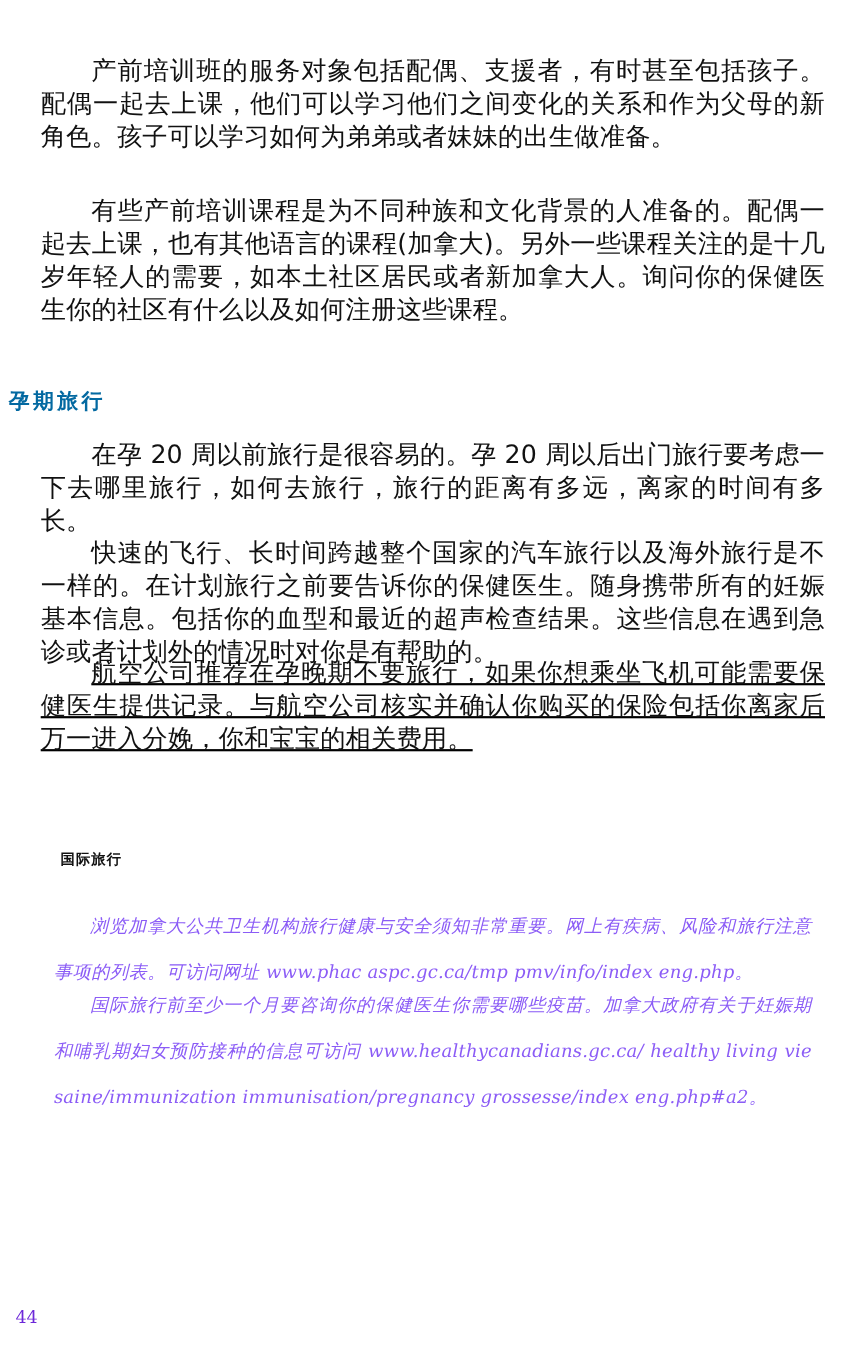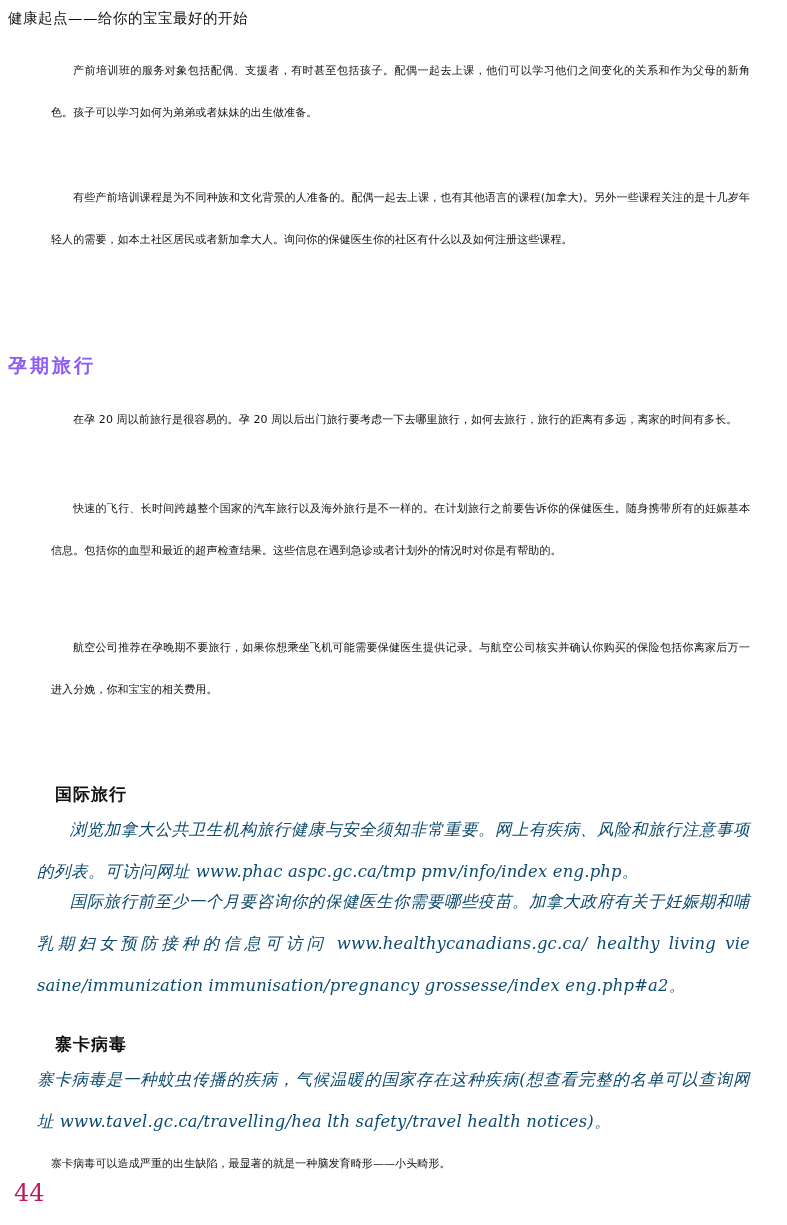--- a/index.html
+++ b/index.html
@@ -35,24 +35,24 @@
   
   .content {
     position: absolute;
     left: 37px;
     top: 50px;
     width: 713px;
   }
 
   
   p.body {
-    margin: 0 0 0 14px;
+    margin: 0 0 0 0;
     font-family: "DejaVu Sans", sans-serif;
-    font-size: 11px;
-    line-height: 42px;
+    font-size: 23px;
+    line-height: 30px;
     color: #111111;
     text-align: justify;
     text-justify: inter-ideograph;
     text-indent: 2em;
     letter-spacing: 0.1px;
   }
 
   
   h2.section-heading {
     margin: 0;
@@ -61,36 +61,36 @@
     font-family: "DejaVu Sans", sans-serif;
     font-size: 19px;
     font-weight: bold;
     letter-spacing: 3px;
     line-height: 26px;
     white-space: nowrap;
   }
 
   
   h3.sub-heading {
-    margin: 16px;
+    margin: 4px;
     font-family: "DejaVu Sans", sans-serif;
-    font-size: 17px;
+    font-size: 13px;
     font-weight: bold;
     color: #111111;
     line-height: 26px;
     letter-spacing: 1px;
   }
 
   
   p.kai {
-    margin: 0;
+    margin: 12px;
     font-family: "DejaVu Serif", serif;
     font-size: 16.4px;
     line-height: 42px;
-    color: #0c4a6e;
+    color: #8b5cf6;
     text-align: justify;
     text-justify: inter-ideograph;
     text-indent: 2em;
     letter-spacing: 0.6px;
     font-style: italic;
   }
   p.kai.noindent { text-indent: 0; }
 
   
   .url {
@@ -101,84 +101,70 @@
 
   
   .blk { position: absolute; left: 0; width: 713px; }
 
   
   .folio {
     position: absolute;
     left: 14px;
     bottom: 18px;
     font-family: "DejaVu Serif", serif;
-    font-size: 24px;
-    color: #be185d;
+    font-size: 16px;
+    color: #6d28d9;
   }
 </style>
 </head>
 <body>
 
 <div id="page">
 
-  <div class="running-header">健康起点——给你的宝宝最好的开始</div>
 
   <div class="content">
 
     <div class="blk" style="top:0px;">
       <p class="body">产前培训班的服务对象包括配偶、支援者，有时甚至包括孩子。配偶一起去上课，他们可以学习他们之间变化的关系和作为父母的新角色。孩子可以学习如何为弟弟或者妹妹的出生做准备。</p>
     </div>
 
     <div class="blk" style="top:127px;">
       <p class="body">有些产前培训课程是为不同种族和文化背景的人准备的。配偶一起去上课，也有其他语言的课程(加拿大)。另外一些课程关注的是十几岁年轻人的需要，如本土社区居民或者新加拿大人。询问你的保健医生你的社区有什么以及如何注册这些课程。</p>
     </div>
 
   </div>
 
-  <h2 class="section-heading" style="top:352px; color:#8b5cf6;">孕期旅行</h2>
+  <h2 class="section-heading" style="top:352px; color:#0369a1;">孕期旅行</h2>
 
   <div class="content" style="top:399px;">
 
     <div class="blk" style="top:0px;">
       <p class="body">在孕 20 周以前旅行是很容易的。孕 20 周以后出门旅行要考虑一下去哪里旅行，如何去旅行，旅行的距离有多远，离家的时间有多长。</p>
     </div>
 
     <div class="blk" style="top:89px;">
       <p class="body">快速的飞行、长时间跨越整个国家的汽车旅行以及海外旅行是不一样的。在计划旅行之前要告诉你的保健医生。随身携带所有的妊娠基本信息。包括你的血型和最近的超声检查结果。这些信息在遇到急诊或者计划外的情况时对你是有帮助的。</p>
     </div>
 
-    <div class="blk" style="top:228px;">
+    <div class="blk" style="top:198px;text-decoration:underline;">
       <p class="body">航空公司推荐在孕晚期不要旅行，如果你想乘坐飞机可能需要保健医生提供记录。与航空公司核实并确认你购买的保险包括你离家后万一进入分娩，你和宝宝的相关费用。</p>
     </div>
 
   </div>
 
   <div class="content" style="top:765px;">
 
     <h3 class="sub-heading" style="margin-left:18px;">国际旅行</h3>
 
     <div class="blk" style="top:44px;">
       <p class="kai"><span>浏览加拿大公共卫生机构旅行健康与安全须知非常重要。网上有疾病、风险和旅行注意事项的列表。可访问网址 </span><span class="url">www.phac aspc.gc.ca/tmp pmv/info/index eng.php</span><span>。</span></p>
     </div>
 
     <div class="blk" style="top:116px;">
       <p class="kai"><span>国际旅行前至少一个月要咨询你的保健医生你需要哪些疫苗。加拿大政府有关于妊娠期和哺乳期妇女预防接种的信息可访问 </span><span class="url">www.healthycanadians.gc.ca/ healthy living vie saine/immunization immunisation/pregnancy grossesse/index eng.php#a2</span><span>。</span></p>
     </div>
 
   </div>
 
-  <div class="content" style="top:1015px;">
-
-    <h3 class="sub-heading" style="margin-left:18px;">寨卡病毒</h3>
-
-    <div class="blk" style="top:44px;">
-      <p class="kai noindent"><span>寨卡病毒是一种蚊虫传播的疾病，气候温暖的国家存在这种疾病(想查看完整的名单可以查询网址 </span><span class="url">www.tavel.gc.ca/travelling/hea lth safety/travel health notices</span><span>)。</span></p>
-    </div>
-
-    <div class="blk" style="top:128px;">
-      <p class="body" style="text-indent:0; font-family:'DejaVu Sans', sans-serif;">寨卡病毒可以造成严重的出生缺陷，最显著的就是一种脑发育畸形——小头畸形。</p>
-    </div>
-
-  </div>
 
   <div class="folio">44</div>
 
 </div>
 
 </body></html>

